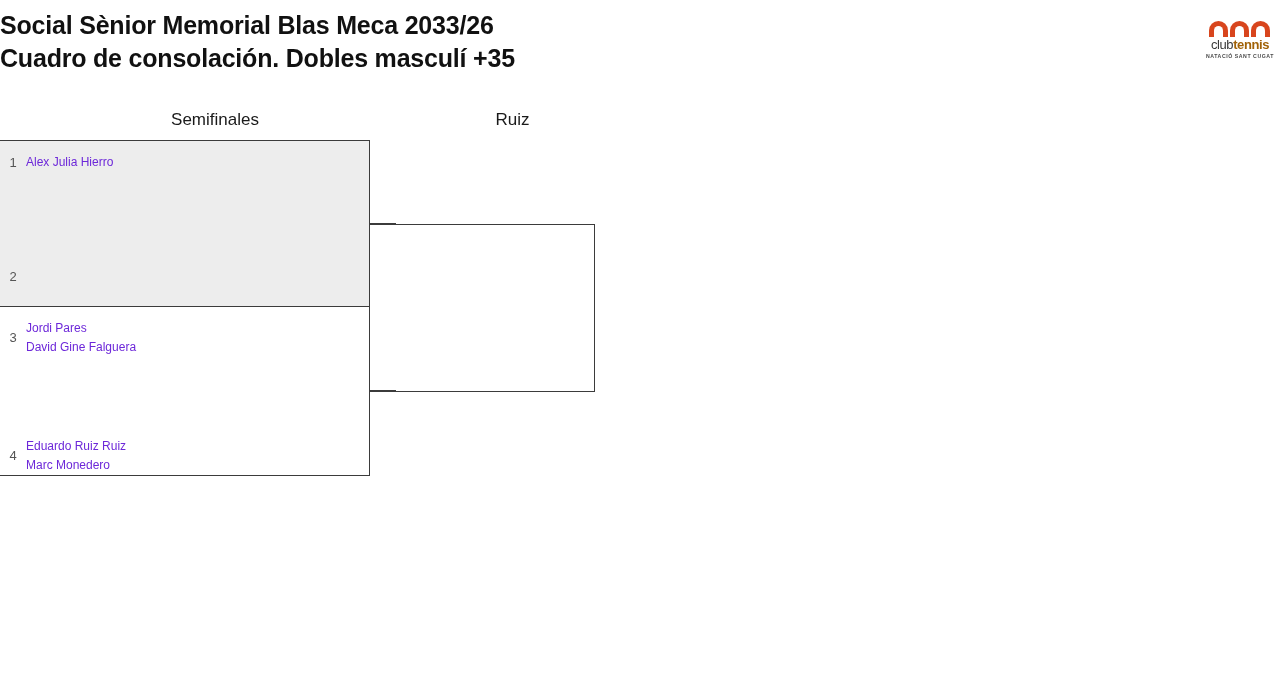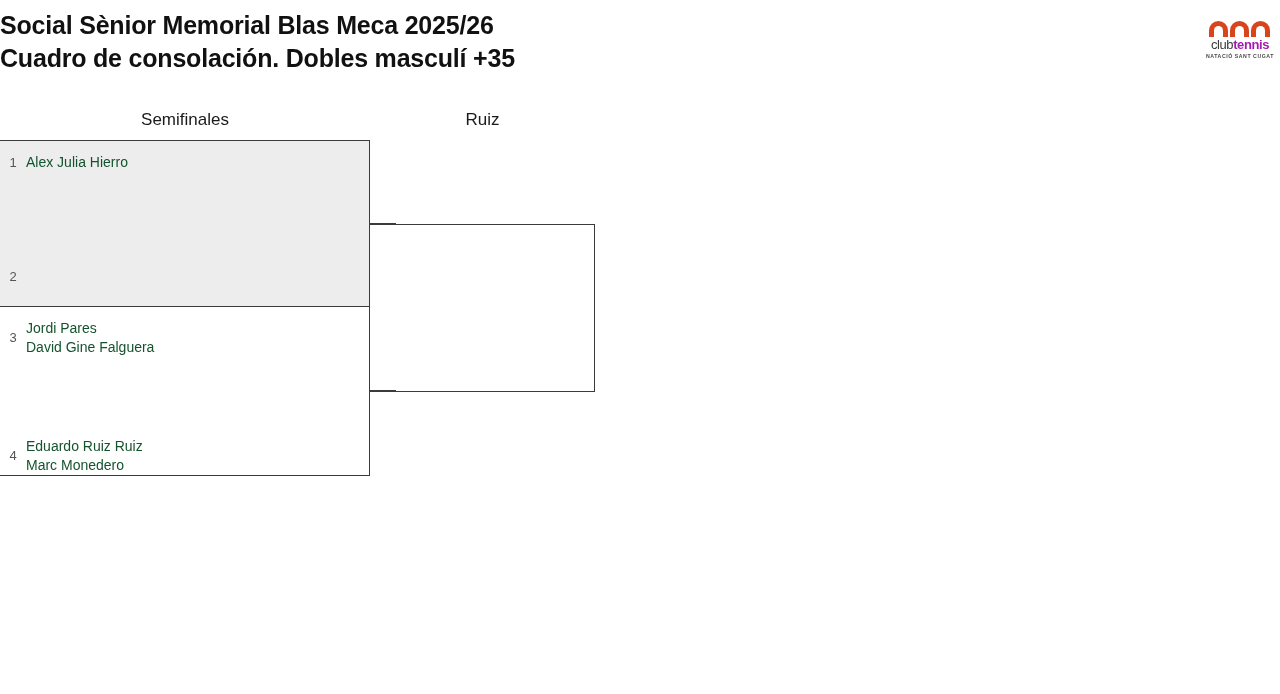--- a/index.html
+++ b/index.html
@@ -62,37 +62,38 @@
   .arch.a3 { left: 42px; }
   .arch.a1::after { left: 5px; }
   .logo-wordmark {
     text-align: center;
     font-size: 13px;
     line-height: 14px;
     color: #3a3a3a;
     letter-spacing: -0.4px;
   }
   .logo-wordmark .w-light { font-weight: normal; }
-  .logo-wordmark .w-bold { font-weight: bold; color: #a21caf; }
+  .logo-wordmark .w-bold { font-weight: bold; color: #a16207; }
   .logo-sub {
     text-align: center;
     font-size: 5.2px;
     line-height: 8px;
     letter-spacing: 0.55px;
     color: #4a4a4a;
     font-weight: bold;
   }
 
   
   .round-header {
     position: absolute;
     font-size: 17px;
     color: #1a1a1a;
     text-align: center;
     line-height: 20px;
+    margin-left: 30px;
   }
   .round-header.r-sf { left: 0px; top: 110px; width: 370px; }
   .round-header.r-f  { left: 370px; top: 110px; width: 225px; }
 
   
   .bracket { position: absolute; left: 0; top: 0; }
 
   .match-box {
     position: absolute;
     border: 1px solid #3b3b3b;
@@ -115,22 +116,22 @@
   .seed {
     width: 26px;
     flex: 0 0 26px;
     text-align: center;
     font-size: 13px;
     color: #555555;
     line-height: 16px;
   }
   .names {
     flex: 1 1 auto;
-    font-size: 14px;
-    color: #14532d;
+    font-size: 12px;
+    color: #6d28d9;
     line-height: 19px;
   }
   .names .nm { display: block; white-space: nowrap; }
 
   .slot-top    { top: 12px; }
   .slot-bottom { top: 128px; }
   .sf2 .slot-bottom { top: 130px; }
 
   
   .conn {
@@ -139,21 +140,21 @@
   }
   .conn-sf1 { left: 370px; top: 223px; width: 26px; height: 1px; }
   .conn-sf2 { left: 370px; top: 390px; width: 26px; height: 1px; }
 </style>
 </head>
 <body>
 
 <div id="page">
 
   <div class="title-block">
-    <div class="title-line">Social Sènior Memorial Blas Meca 2025/26</div>
+    <div class="title-line">Social Sènior Memorial Blas Meca 2033/26</div>
     <div class="title-line">Cuadro de consolación. Dobles masculí +35</div>
   </div>
 
   <div class="logo">
     <div class="logo-arches">
       <span class="arch a1"></span>
       <span class="arch a2"></span>
       <span class="arch a3"></span>
     </div>
     <div class="logo-wordmark"><span class="w-light">club</span><span class="w-bold">tennis</span></div>

